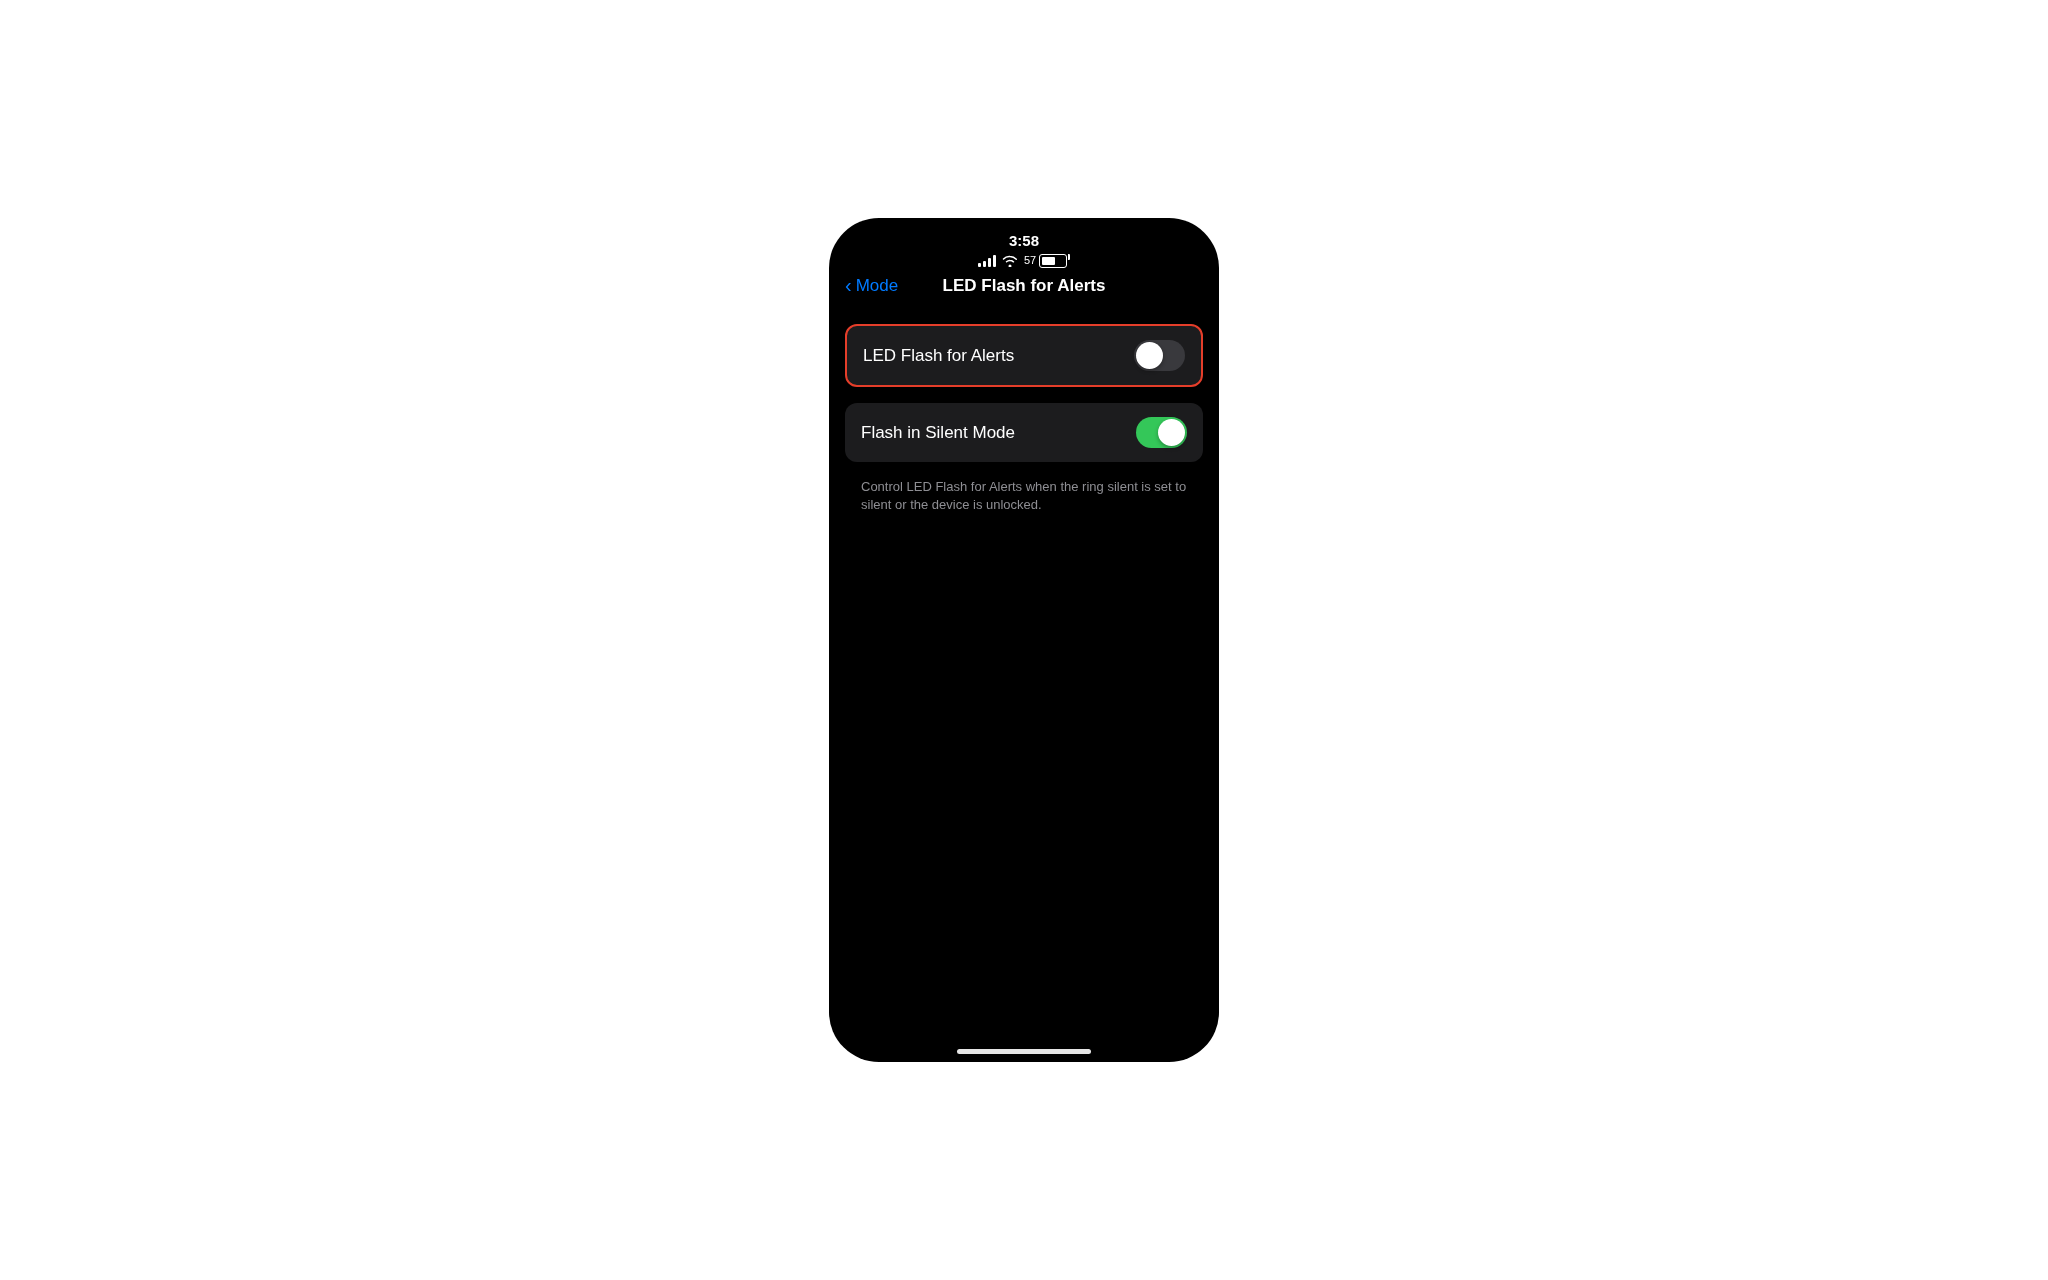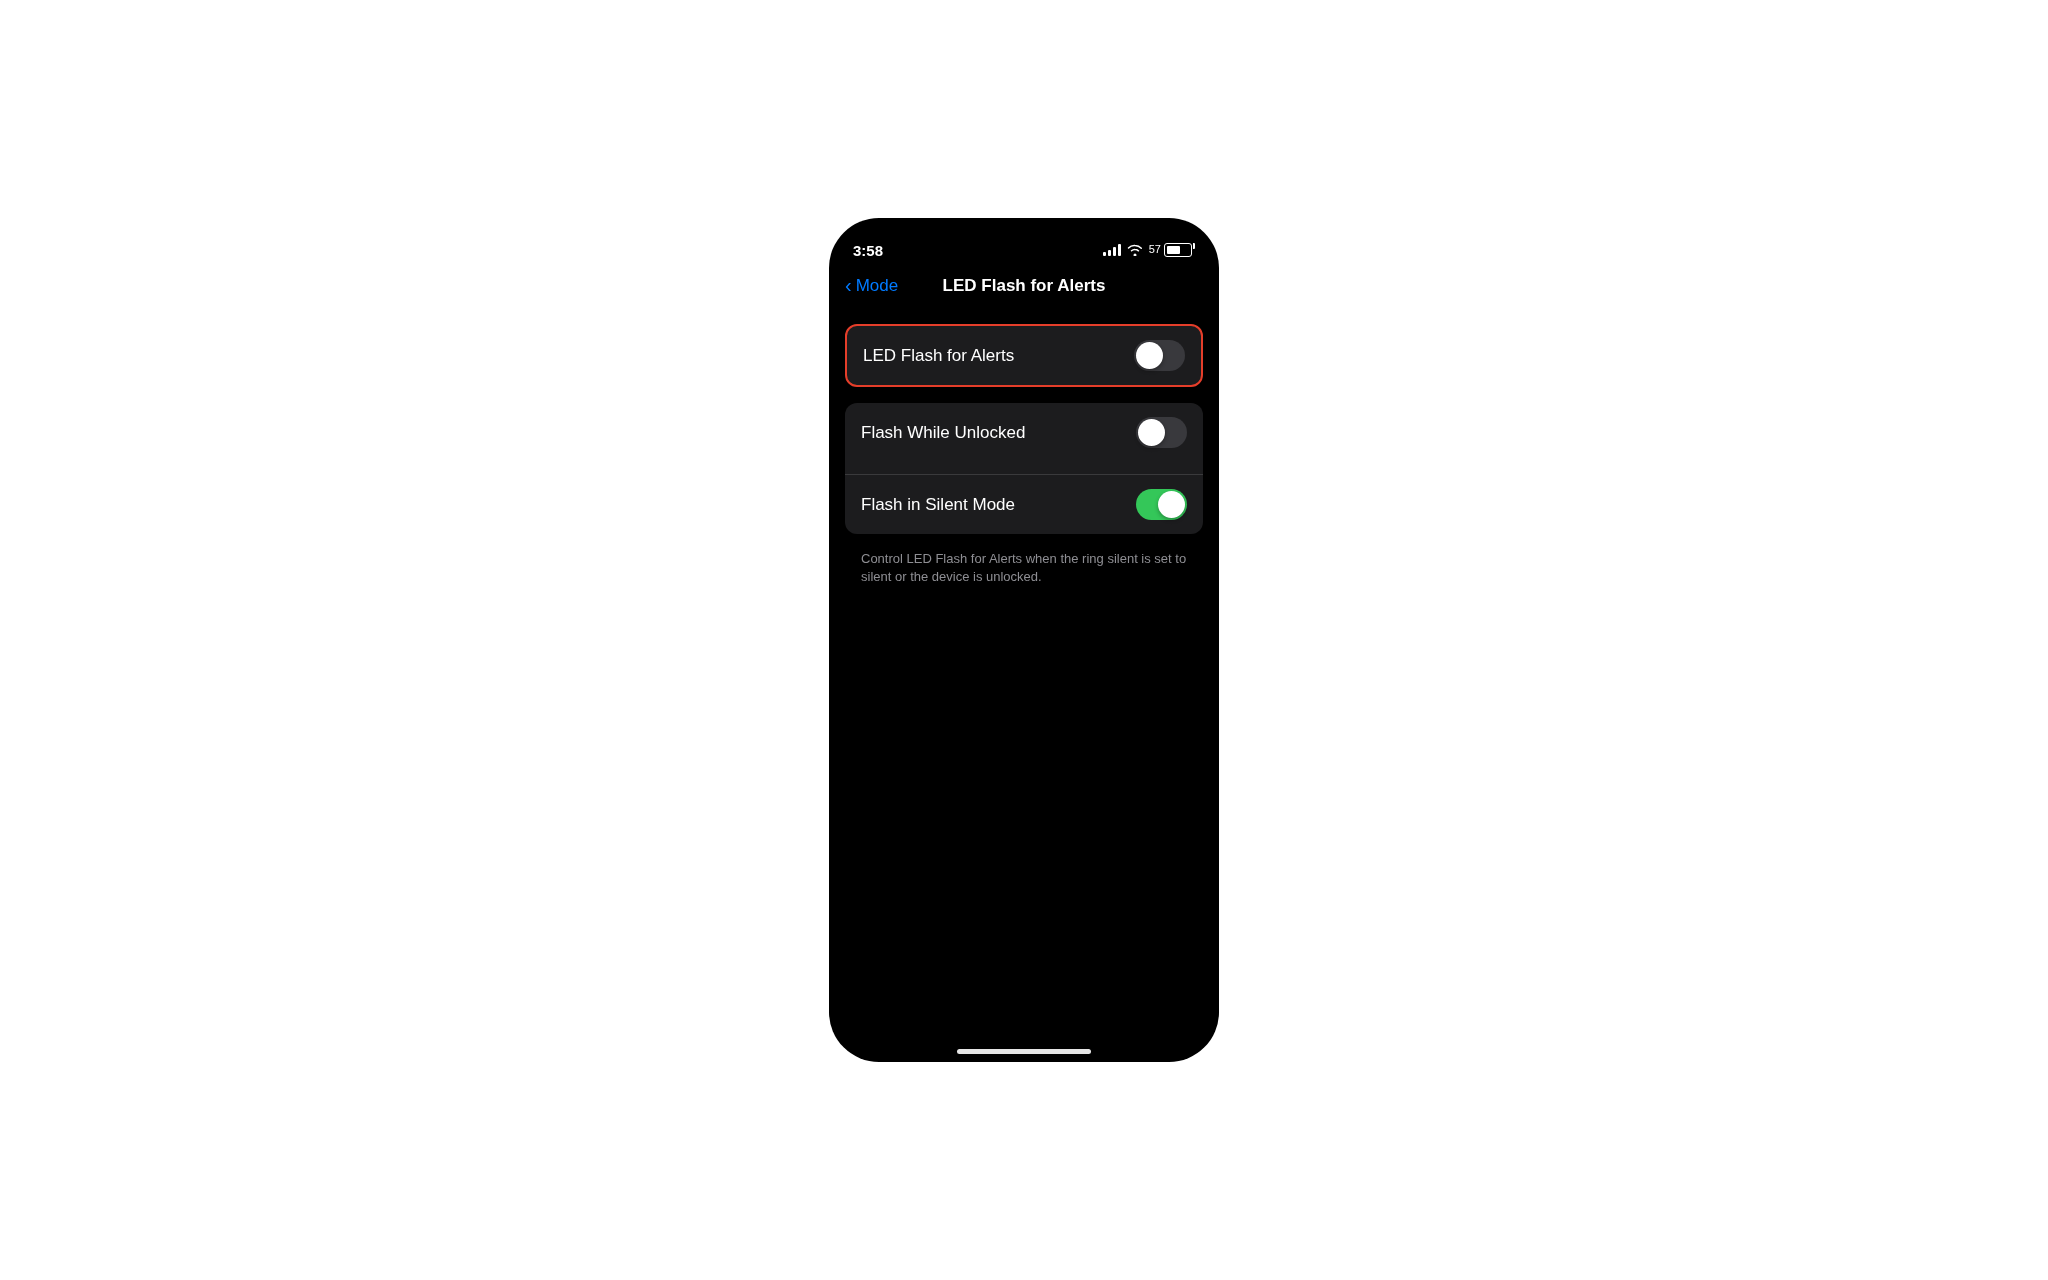--- a/index.html
+++ b/index.html
@@ -25,20 +25,21 @@
       flex-direction: column;
     }
 
     
     .status-bar {
       display: flex;
       justify-content: space-between;
       align-items: center;
       padding: 14px 24px 0 24px;
       height: 50px;
+      flex-direction: column;
     }
 
     .status-time {
       color: #ffffff;
       font-size: 15px;
       font-weight: 600;
     }
 
     .status-icons {
       display: flex;
@@ -273,26 +274,20 @@
       <div class="settings-row">
         <span class="row-label">LED Flash for Alerts</span>
         <div class="toggle off">
           <div class="toggle-knob"></div>
         </div>
       </div>
     </div>
 
     <div class="settings-group">
 
-      <div class="settings-row">
-        <span class="row-label">Flash While Unlocked</span>
-        <div class="toggle off">
-          <div class="toggle-knob"></div>
-        </div>
-      </div>
 
       <div class="settings-row">
         <span class="row-label">Flash in Silent Mode</span>
         <div class="toggle on">
           <div class="toggle-knob"></div>
         </div>
       </div>
     </div>
 
     <p class="footer-text">Control LED Flash for Alerts when the ring silent is set to silent or the device is unlocked.</p>

